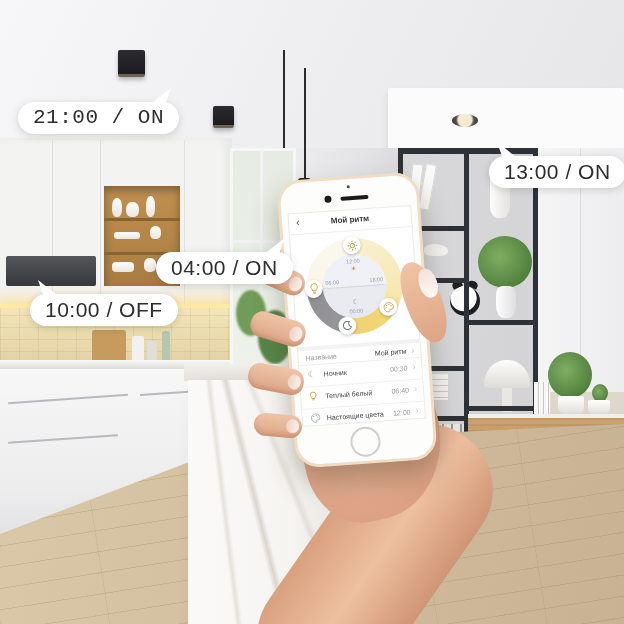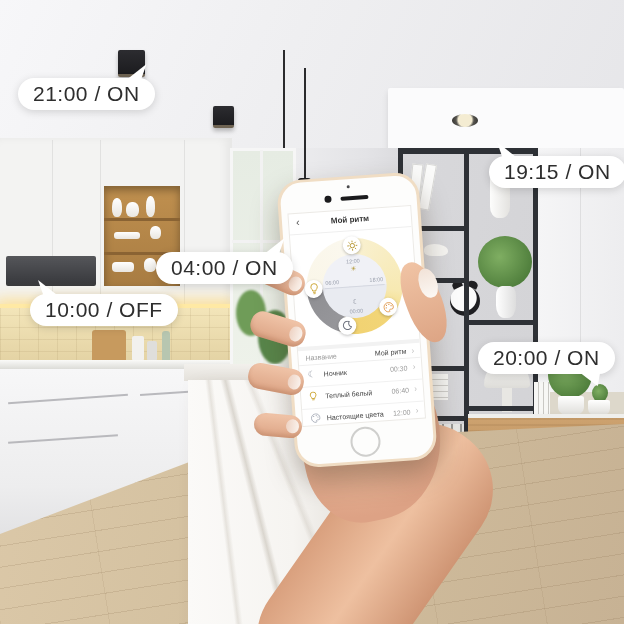--- a/index.html
+++ b/index.html
@@ -370,20 +370,19 @@
     </div>
   <div class="abs finger" style="left:248px;top:366px;width:56px;height:26px;transform:rotate(11deg);">
       <span class="nail"></span>
     </div>
   <div class="abs finger" style="left:254px;top:414px;width:48px;height:23px;transform:rotate(5deg);">
       <span class="nail"></span>
     </div>
   <div class="abs thumb"></div>
   <div class="abs thumb-nail"></div>
 
-  <div class="callout tail-tr" style="left:18px;top:78px;"><span>21:00 / ON</span></div>
+  <div class="callout tail-tr" style="left:18px;top:102px;font-family:Liberation Mono, monospace;"><span>21:00 / ON</span></div>
   <div class="callout tail-tr" style="left:156px;top:252px;"><span>04:00 / ON</span></div>
   <div class="callout tail-tl" style="left:30px;top:294px;text-align:center;"><span>10:00 / OFF</span></div>
-  <div class="callout tail-tl" style="left:489px;top:156px;"><span>19:15 / ON</span></div>
-  <div class="callout tail-br" style="left:478px;top:342px;"><span>20:00 / ON</span></div>
+  <div class="callout tail-tl" style="left:489px;top:156px;"><span>13:00 / ON</span></div>
 
 
 </div>
 
 </body></html>

